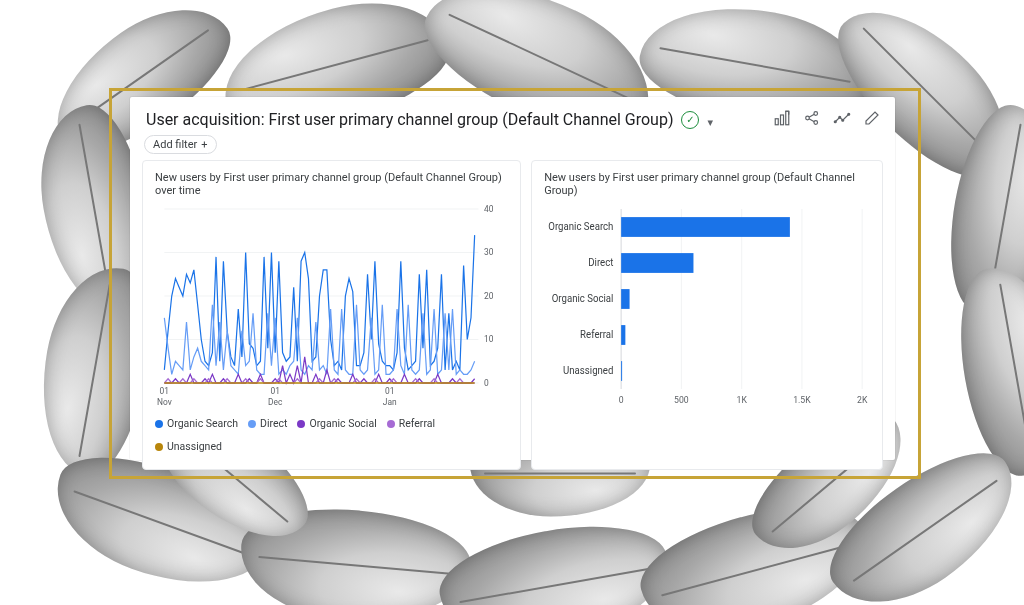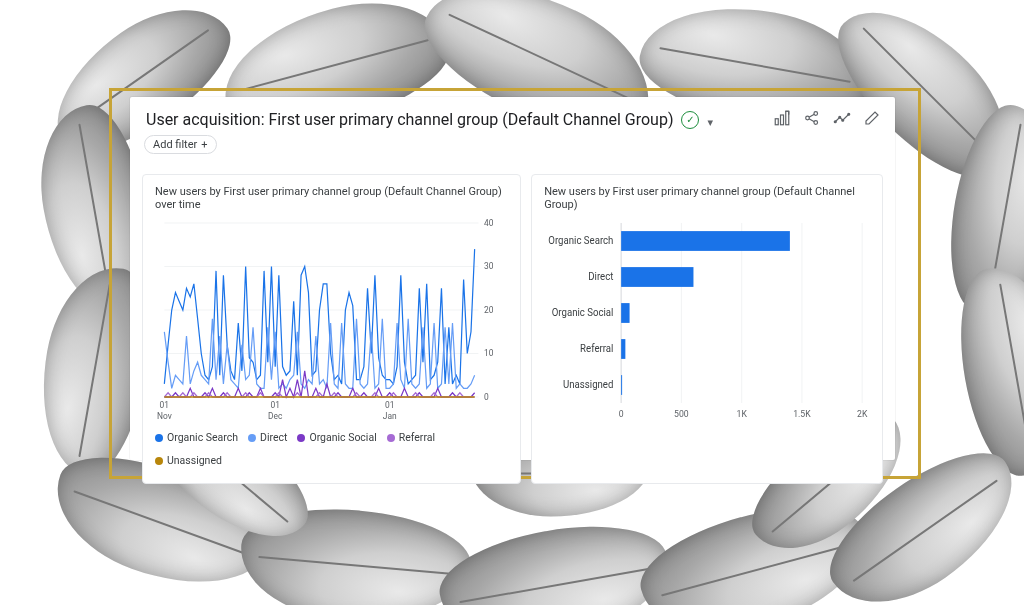--- a/index.html
+++ b/index.html
@@ -12,21 +12,21 @@
   .leaf::before{content:"";position:absolute;left:8%;right:8%;top:49%;height:2px;background:#777;border-radius:2px}
   .frame{position:absolute;left:109px;top:88px;width:806px;height:385px;border:3px solid #c7a437;z-index:1}
   .panel{position:absolute;left:130px;top:97px;width:765px;height:363px;background:#fff;z-index:2;border-radius:2px;box-shadow:0 0 0 1px rgba(0,0,0,.04)}
   .hdr{display:flex;align-items:flex-end;gap:8px;padding:10px 12px 4px 16px}
   .title{font-size:16px;font-weight:400;color:#202124}
   .ok{display:inline-flex;align-items:center;justify-content:center;width:16px;height:16px;border:1.5px solid #1e8e3e;border-radius:50%;color:#1e8e3e;font-size:10px;line-height:1}
   .caret{color:#5f6368;font-size:11px}
   .spacer{flex:1}
   .icnbtn{width:22px;height:22px;display:flex;align-items:center;justify-content:center;color:#5f6368;cursor:pointer}
   .icnbtn svg{width:18px;height:18px;stroke:#5f6368;fill:none;stroke-width:1.6}
-  .addf{margin:2px 0 20px 14px;display:inline-flex;align-items:center;gap:4px;border:1px solid #dadce0;border-radius:14px;padding:2px 8px;font-size:11px;color:#3c4043;cursor:pointer}
+  .addf{margin:2px 0 6px 14px;display:inline-flex;align-items:center;gap:4px;border:1px solid #dadce0;border-radius:14px;padding:2px 8px;font-size:11px;color:#3c4043;cursor:pointer}
   .charts{display:flex;gap:10px;padding:0 12px 10px 12px}
   .card{border:1px solid #e8eaed;border-radius:4px;background:#fff;padding:10px 10px 16px 12px}
   .cardA{flex:1 1 52%}
   .cardB{flex:1 1 48%}
   .ctitle{font-size:11px;color:#3c4043;margin-bottom:6px}
   .lineplot{position:relative;height:210px}
   .lineplot svg{width:100%;height:100%}
   .legend{display:flex;flex-wrap:wrap;gap:10px;margin-top:4px;font-size:10.5px;color:#3c4043}
   .lg{display:inline-flex;align-items:center;gap:4px}
   .dot{width:8px;height:8px;border-radius:50%}

